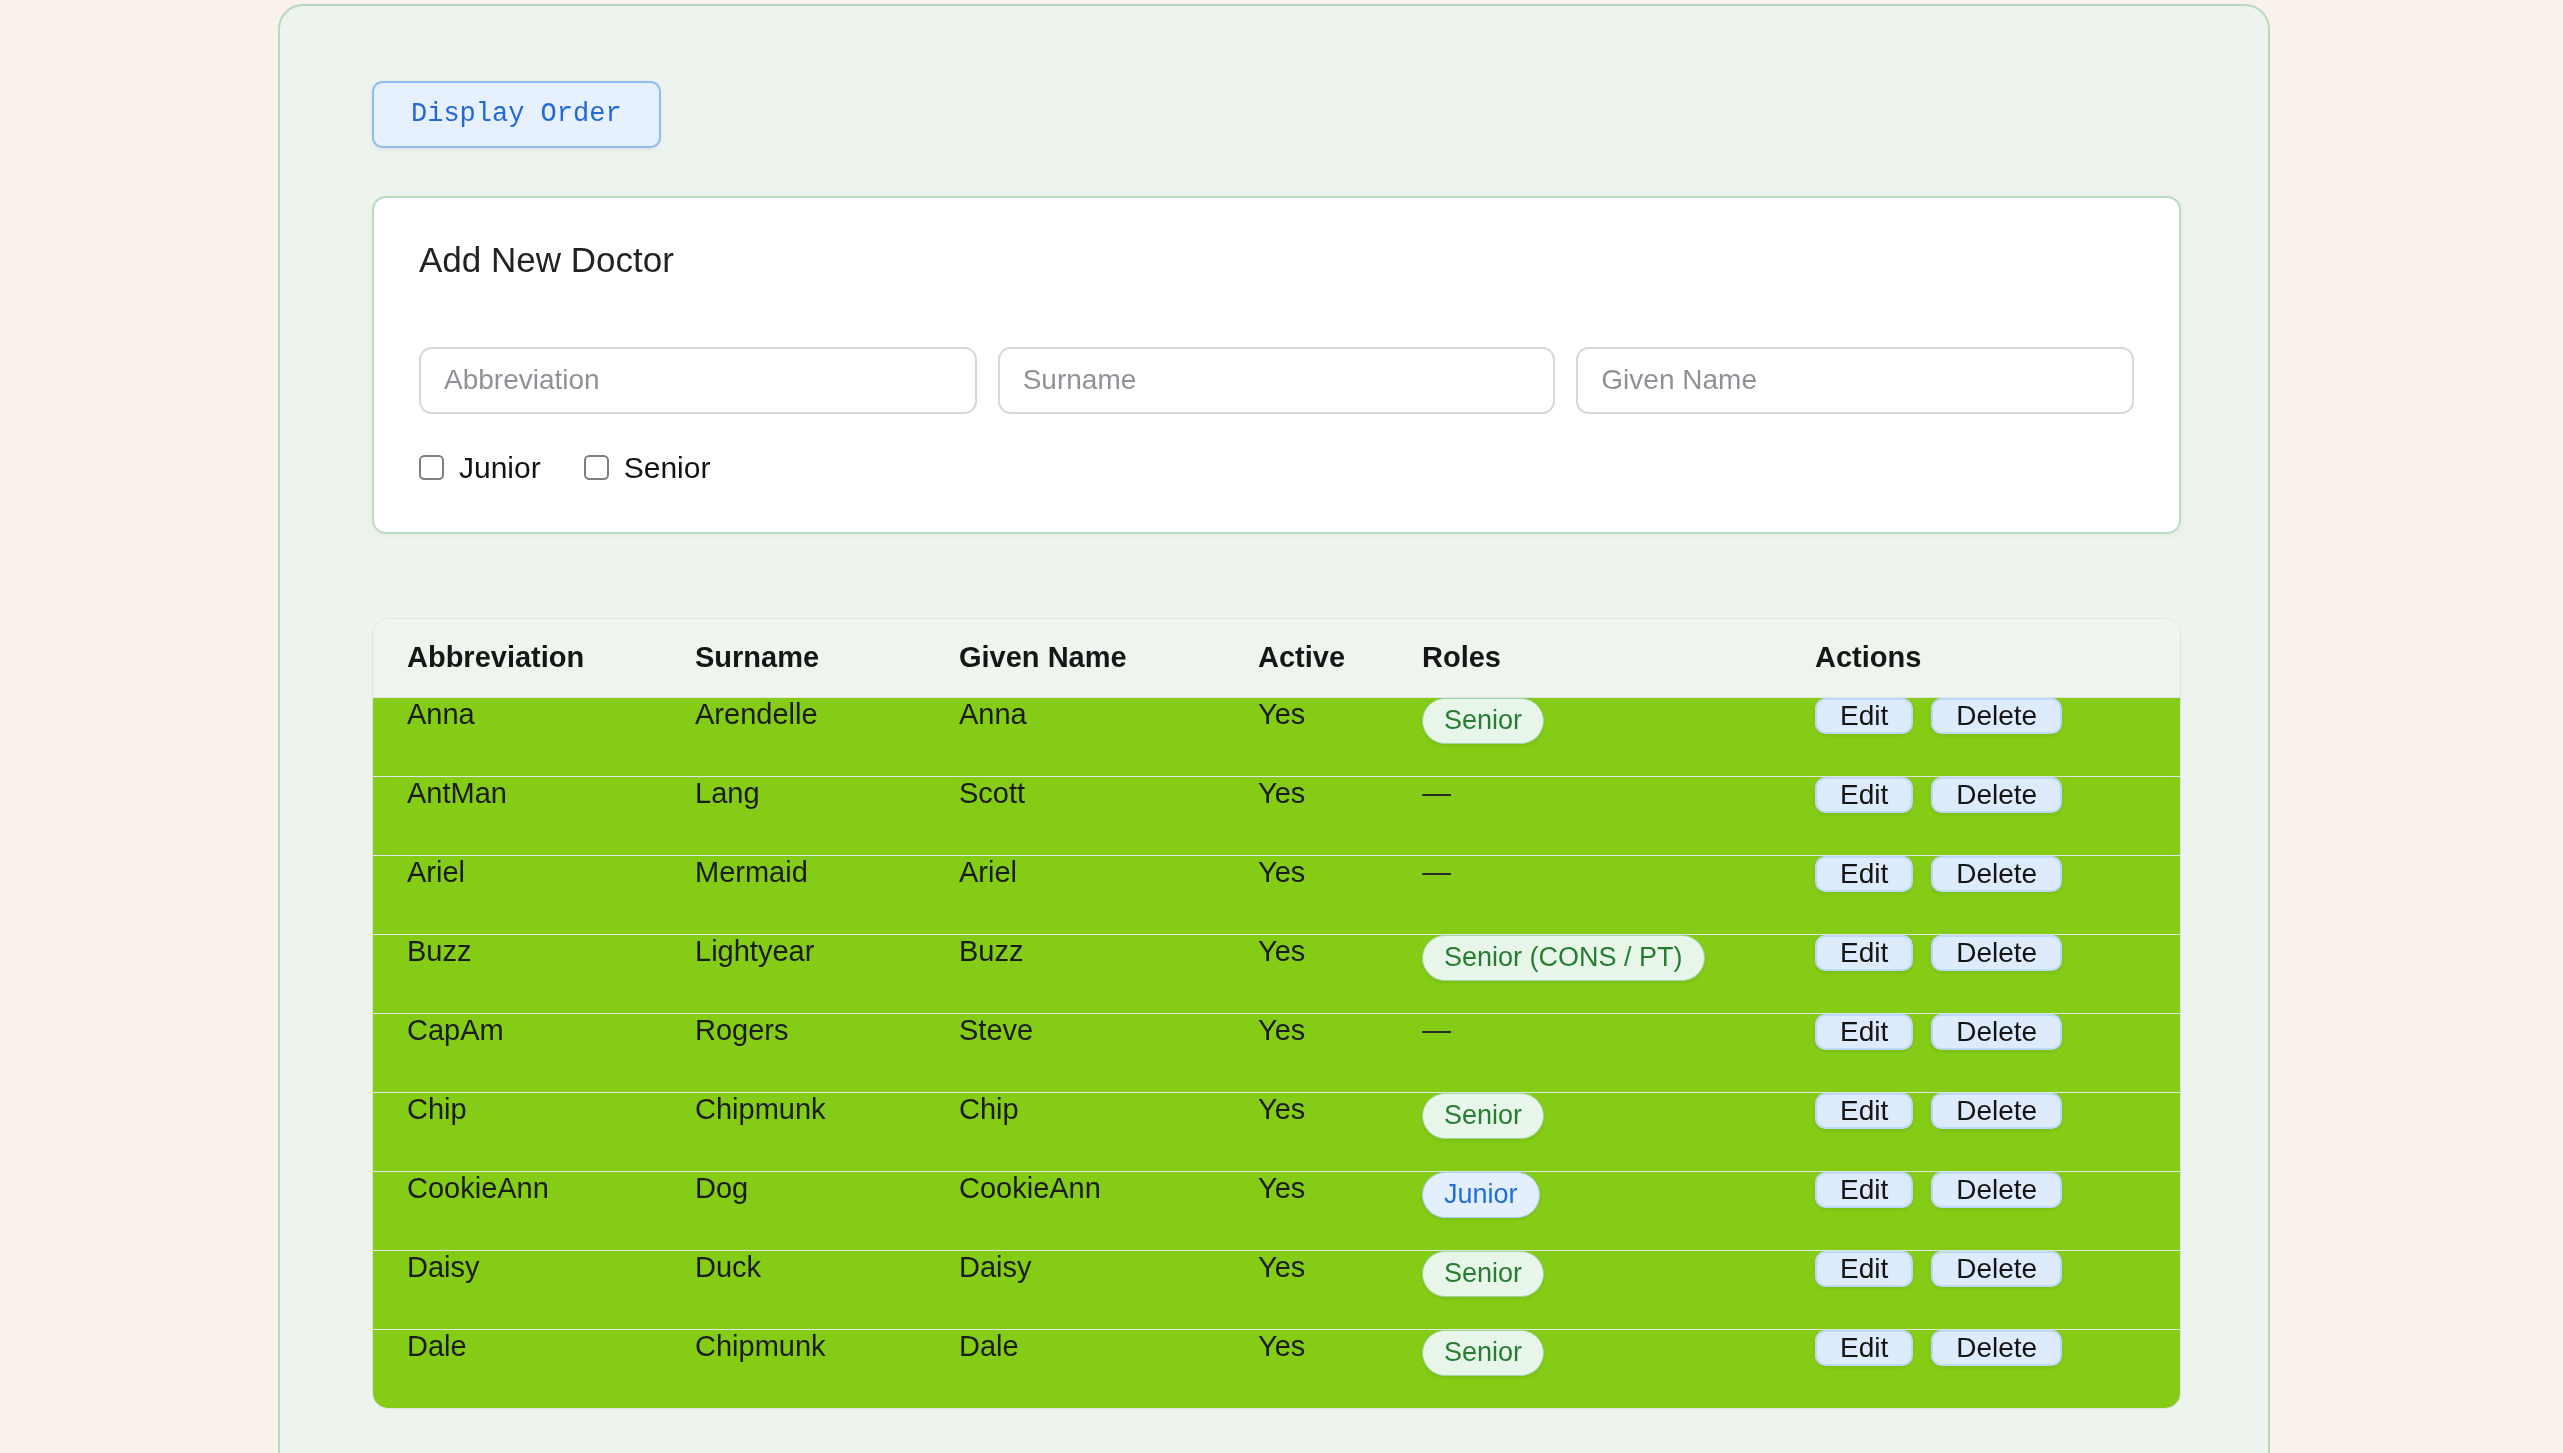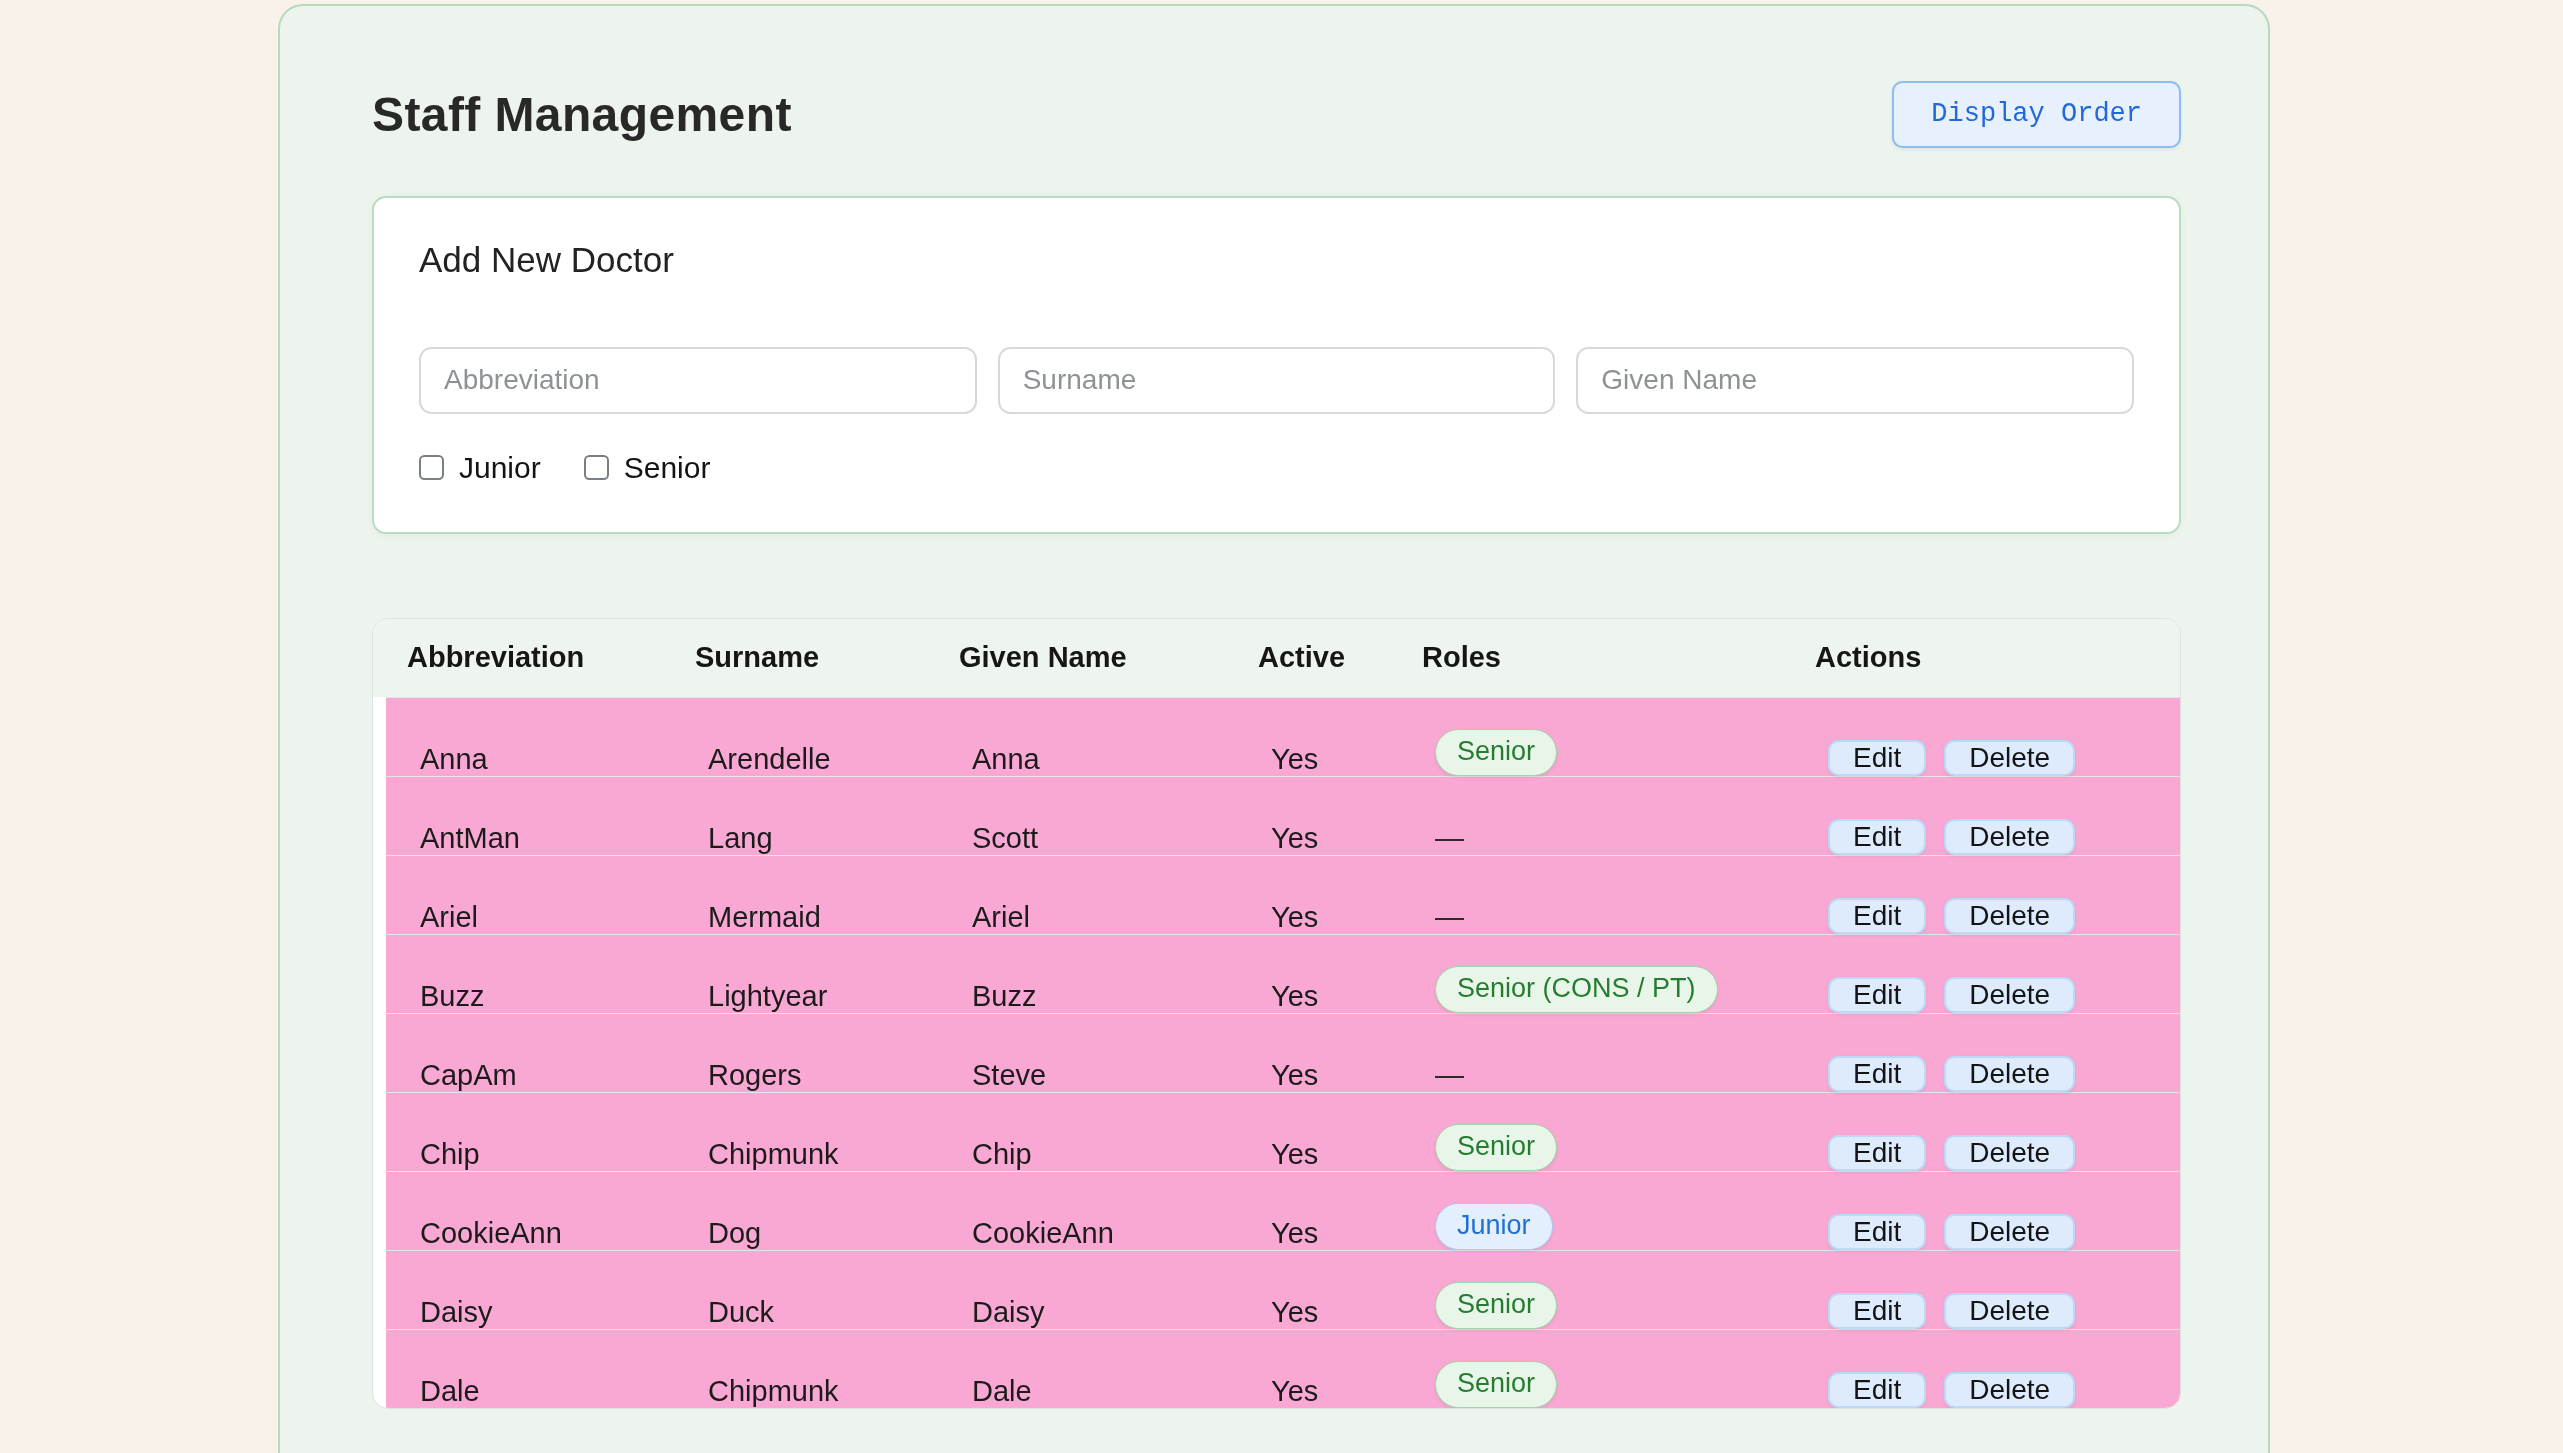--- a/index.html
+++ b/index.html
@@ -89,25 +89,25 @@
     border: 1.8px solid #dfe2e0; border-radius: 16px;
     overflow: hidden;
   }
   .thead {
     display: flex; align-items: center;
     height: 78px;
     background: #eef5ee;
     font-size: 29px; font-weight: 700; color: #161616;
   }
   .trow {
-    display: flex; align-items: flex-end;
+    display: flex; align-items: flex-start;
     height: 79px;
-    background: #f9a8d4;
+    background: #84cc16;
     border-top: 1.8px solid #e4e6e5;
-    font-size: 29px; color: #1b1b1b; margin-left: 13px;
+    font-size: 29px; color: #1b1b1b;
   }
   .cell { padding-left: 34px; flex: 0 0 auto; }
   .c0 { width: 288px; }
   .c1 { width: 264px; }
   .c2 { width: 299px; }
   .c3 { width: 164px; }
   .c4 { width: 393px; }
   .c5 { width: 397px; display: flex; align-items: center; gap: 18px; }
 
   .pill {
@@ -130,21 +130,20 @@
     cursor: pointer;
     box-shadow: 0 1.8px 3.5px rgba(0,0,0,0.07);
   }
 </style>
 </head>
 <body>
 
 <div class="panel">
 
   <div class="panel-header">
-    <h1 class="page-title">Staff Management</h1>
     <button class="btn-display-order">Display Order</button>
   </div>
 
   <section class="form-card">
     <h2 class="form-heading">Add New Doctor</h2>
     <div class="inputs-row">
       <input type="text" class="text-input" placeholder="Abbreviation" style="">
       <input type="text" class="text-input" placeholder="Surname" style="">
       <input type="text" class="text-input" placeholder="Given Name" style="">
     </div>

